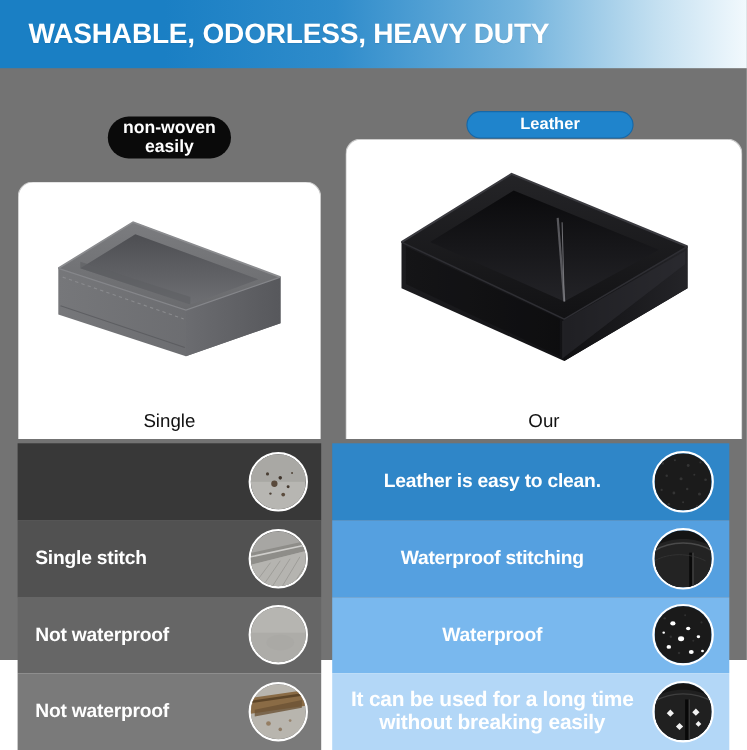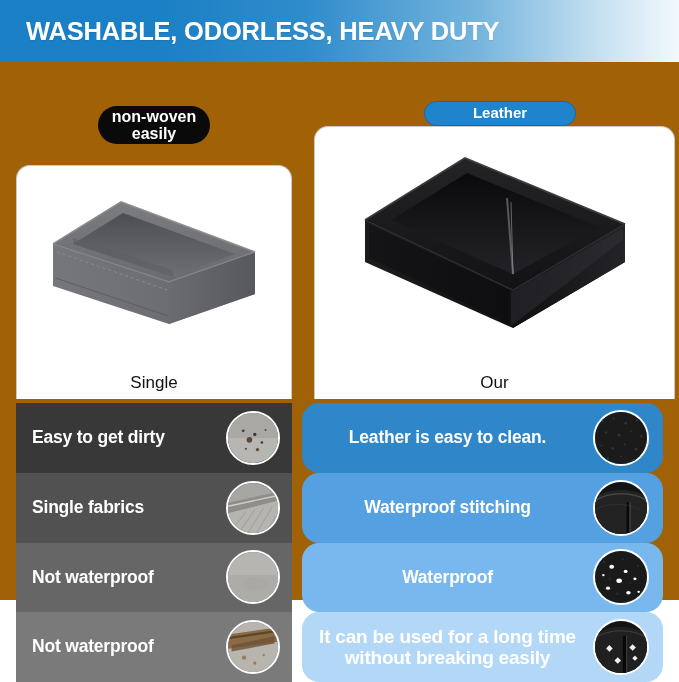--- a/index.html
+++ b/index.html
@@ -9,21 +9,21 @@
     height: 682px;
     background: #ffffff;
     font-family: "Liberation Sans", sans-serif;
     overflow: hidden;
   }
 
   #page {
     position: relative;
     width: 679px;
     height: 600px;
-    background: #a16207;
+    background: #737373;
   }
 
   
   .banner {
     position: absolute;
     left: 0; top: 0;
     width: 679px; height: 62px;
     background: linear-gradient(to right,
         #1a7fc4 0%, #1a7fc4 22%, #2f8ccb 45%,
         #74b4dd 70%, #c4e0f1 88%, #f2f9fd 100%);
@@ -113,21 +113,21 @@
   .col-right { left: 302px; width: 361px; }
 
   .row {
     flex: 1 1 0;
     display: flex;
     align-items: center;
     position: relative;
     padding-left: 16px;
     padding-right: 74px;
   }
-  .col-right .row { padding-left: 10px; padding-right: 80px; border-radius: 17px; }
+  .col-right .row { padding-left: 10px; padding-right: 80px; }
 
   .row-text {
     color: #ffffff;
     font-weight: bold;
     font-size: 17.5px;
     line-height: 1.12;
     letter-spacing: -0.2px;
   }
   .col-right .row-text {
     width: 100%;
@@ -247,38 +247,37 @@
           <path d="M8,116 L8,82 L148,148 L148,182 Z" fill="#000" opacity="0.25"></path>
         </svg>
       </div>
     </div>
     <div class="card-caption">Our</div>
   </div>
 
   <div class="col col-left">
 
     <div class="row" style="background:#383838">
-      <span class="row-text">Easy to get dirty</span>
       <span class="thumb">
         <svg viewBox="0 0 56 56">
           <rect width="56" height="56" fill="#b7b6b2"></rect>
           <rect width="56" height="28" fill="#a9a8a4"></rect>
           <circle cx="24" cy="30" r="3.2" fill="#5a4a3c"></circle>
           <circle cx="30" cy="24" r="1.8" fill="#3f342b"></circle>
           <circle cx="17" cy="20" r="1.6" fill="#4a3f34"></circle>
           <circle cx="38" cy="33" r="1.5" fill="#453a30"></circle>
           <circle cx="33" cy="41" r="1.9" fill="#5b4c3d"></circle>
           <circle cx="20" cy="40" r="1.2" fill="#4d4238"></circle>
           <circle cx="42" cy="19" r="1.1" fill="#554a3e"></circle>
         </svg>
       </span>
     </div>
 
     <div class="row" style="background:#515151">
-      <span class="row-text">Single fabrics</span>
+      <span class="row-text">Single stitch</span>
       <span class="thumb">
         <svg viewBox="0 0 56 56">
           <rect width="56" height="56" fill="#a7a6a3"></rect>
           <path d="M0,22 L56,10 L56,20 L0,34 Z" fill="#8e8d89"></path>
           <path d="M0,26 L56,14" stroke="#cfcecb" stroke-width="1.6" fill="none"></path>
           <path d="M0,34 L56,20 L56,56 L0,56 Z" fill="#b5b4b0"></path>
           <g stroke="#9b9a96" stroke-width="0.9">
             <path d="M2,56 L20,32"></path>
               <path d="M12,56 L30,30"></path>
               <path d="M22,56 L40,28"></path>

